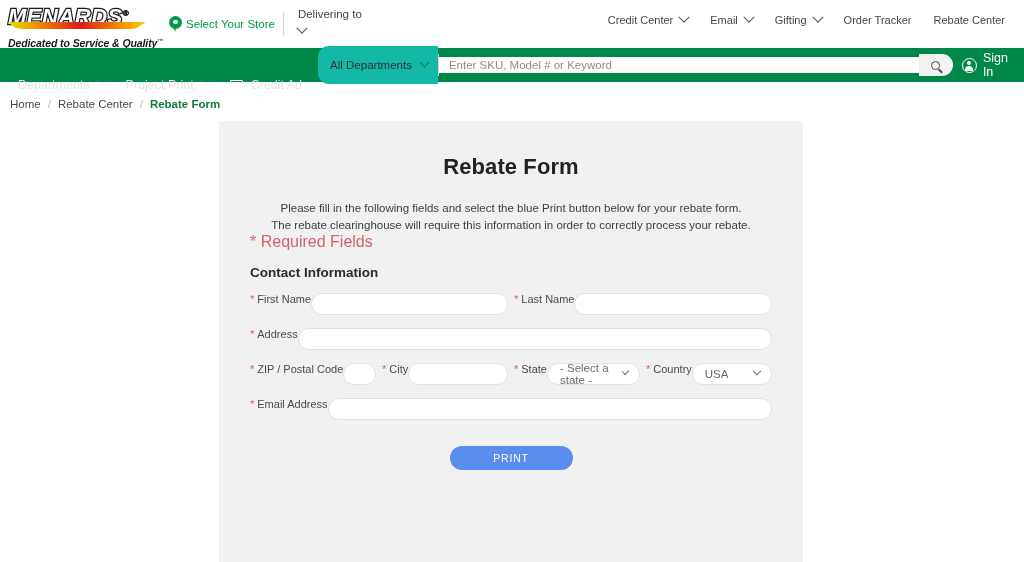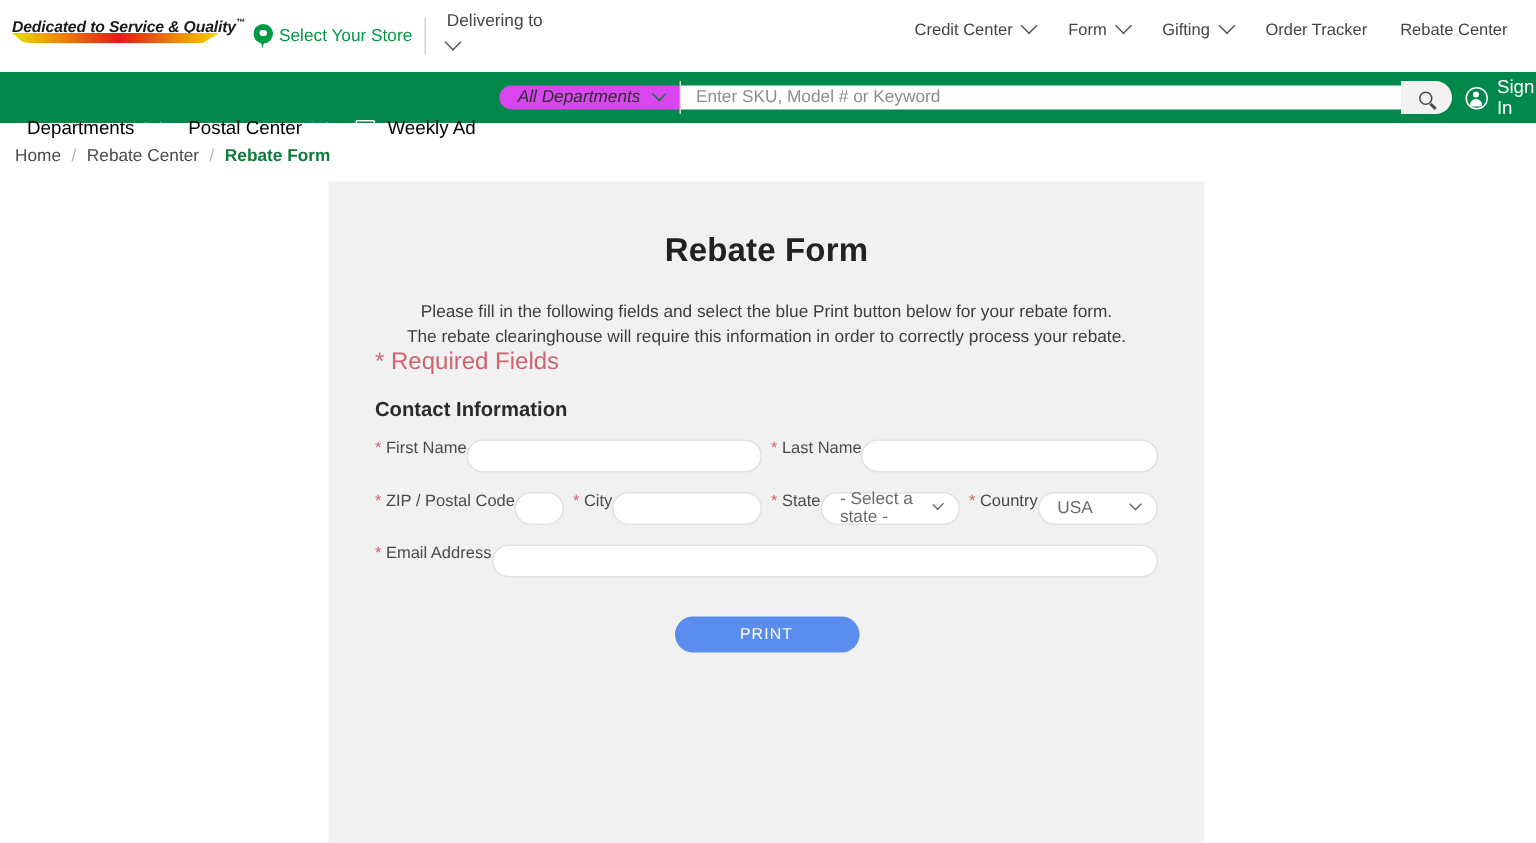--- a/index.html
+++ b/index.html
@@ -161,21 +161,21 @@
   .greenbar {
     height: 34px;
     background: #00884a;
     display: flex;
     align-items: center;
     padding: 0 8px;
     position: relative;
   }
   .gb-item {
     display: flex; align-items: center; gap: 8px;
-    color: #000000;
+    color: #e5e5e5;
     font-size: 12.5px;
     padding: 0 10px;
     white-space: nowrap;
     margin-top: 40px;
   }
   .weekly-icon {
     width: 13px; height: 11px;
     border: 1.4px solid #ffffff;
     border-radius: 1px;
     position: relative;
@@ -193,29 +193,28 @@
     box-shadow: 0 2px 0 #fff, 0 4px 0 #fff;
   }
 
   .searchgroup {
     display: flex;
     align-items: center;
     margin-left: 6px;
     height: 22px;
   }
   .dept-select {
-    height: 16px;
-    background: #d946ef;
+    height: 38px;
+    background: #14b8a6;
     border-radius: 11px 0 0 11px;
     padding: 0 10px 0 12px;
     display: flex; align-items: center; gap: 9px;
     font-size: 11.5px;
     color: #2f2f2f;
     white-space: nowrap;
-    font-style: italic;
   }
   .search-divider { width: 1px; height: 22px; background: #d8d8d8; }
   .search-input {
     height: 16px;
     width: 480px;
     background: #ffffff;
     border: none;
     outline: none;
     font-size: 11.5px;
     font-family: "Liberation Sans", sans-serif;
@@ -372,20 +371,23 @@
     font-family: "Liberation Sans", sans-serif;
     letter-spacing: 0.8px;
   }
 </style>
 </head>
 <body>
 
 <div class="topbar">
 
   <div class="logo-wrap">
+    <div class="logo-main">
+      <span>MENARDS</span><span class="logo-reg">®</span>
+    </div>
     <div class="logo-swoosh"></div>
     <div class="logo-tag"><span>Dedicated to Service &amp; Quality</span><span class="logo-tm">™</span></div>
   </div>
 
   <div class="store-sel">
     <span class="pin">
         <i></i>
       </span>
     <span class="store-sel-label">Select Your Store</span>
   </div>
@@ -394,21 +396,21 @@
     <span>Delivering to</span>
     <span class="chev"></span>
   </div>
 
   <div class="util-nav">
     <div class="util-item">
       <span>Credit Center</span>
       <span class="chev"></span>
     </div>
     <div class="util-item">
-      <span>Form</span>
+      <span>Email</span>
       <span class="chev"></span>
     </div>
     <div class="util-item">
       <span>Gifting</span>
       <span class="chev"></span>
     </div>
     <div class="util-item">
       <span>Order Tracker</span>
     </div>
     <div class="util-item">
@@ -418,27 +420,27 @@
 </div>
 
 <div class="greenbar">
 
   <div class="gb-item">
     <span>Departments</span>
     <span class="chev-w"></span>
   </div>
 
   <div class="gb-item">
-    <span>Postal Center</span>
+    <span>Project Print</span>
     <span class="chev-w"></span>
   </div>
 
   <div class="gb-item">
     <span class="weekly-icon"></span>
-    <span>Weekly Ad</span>
+    <span>Credit Ad</span>
   </div>
 
   <div class="searchgroup">
     <div class="dept-select">
       <span>All Departments</span>
       <span class="chev-g"></span>
     </div>
     <div class="search-divider"></div>
     <input class="search-input" type="text" placeholder="Enter SKU, Model # or Keyword" style="">
     <div class="search-btn">
@@ -479,20 +481,28 @@
       <input class="inp" type="text" placeholder="" style="">
     </div>
     <div class="field w-last">
       <div class="flabel">
         <span class="star">*</span><span>Last Name</span>
       </div>
       <input class="inp" type="text" placeholder="" style="">
     </div>
   </div>
 
+  <div class="row">
+    <div class="field w-addr">
+      <div class="flabel">
+        <span class="star">*</span><span>Address</span>
+      </div>
+      <input class="inp" type="text" placeholder="" style="">
+    </div>
+  </div>
 
   <div class="row">
     <div class="field w-zip">
       <div class="flabel">
         <span class="star">*</span><span>ZIP / Postal Code</span>
       </div>
       <input class="inp" type="text" placeholder="" style="">
     </div>
     <div class="field w-city">
       <div class="flabel">

